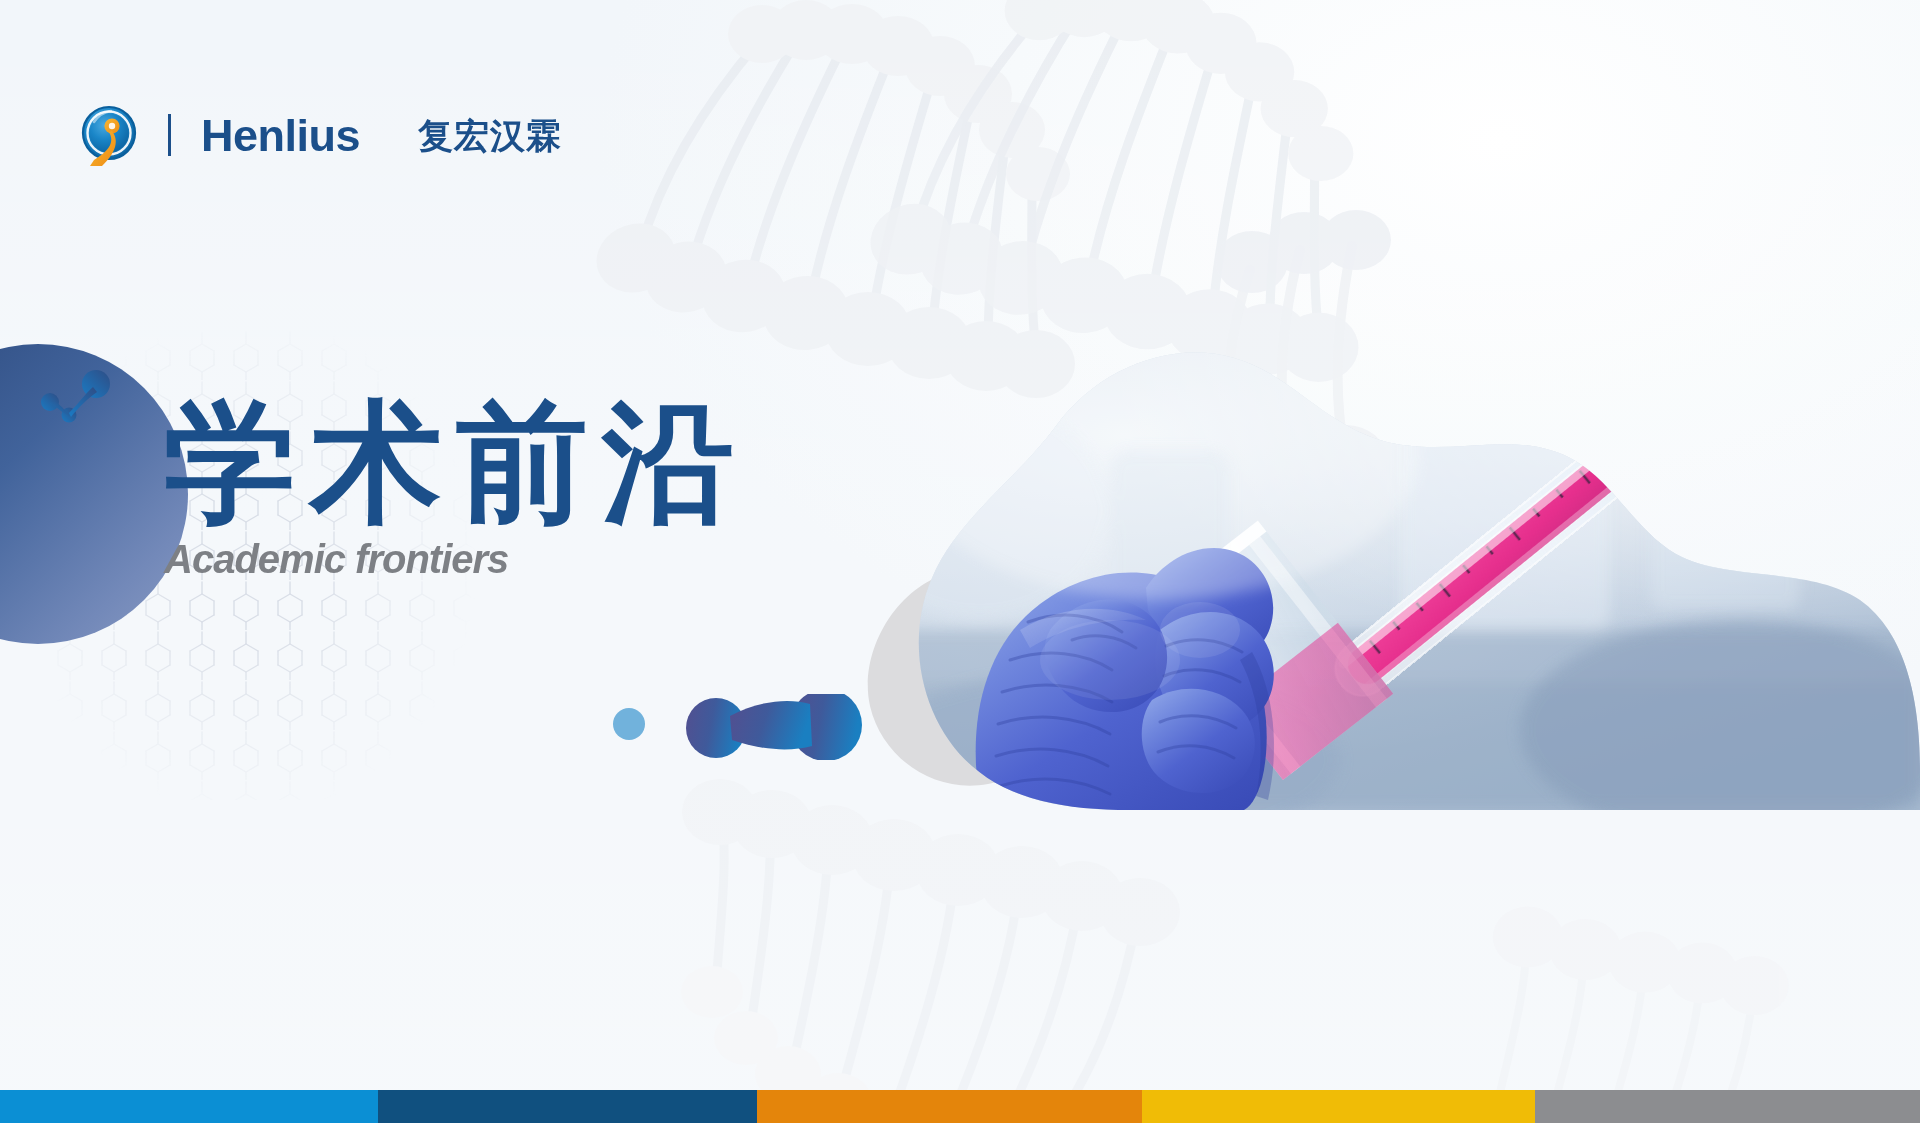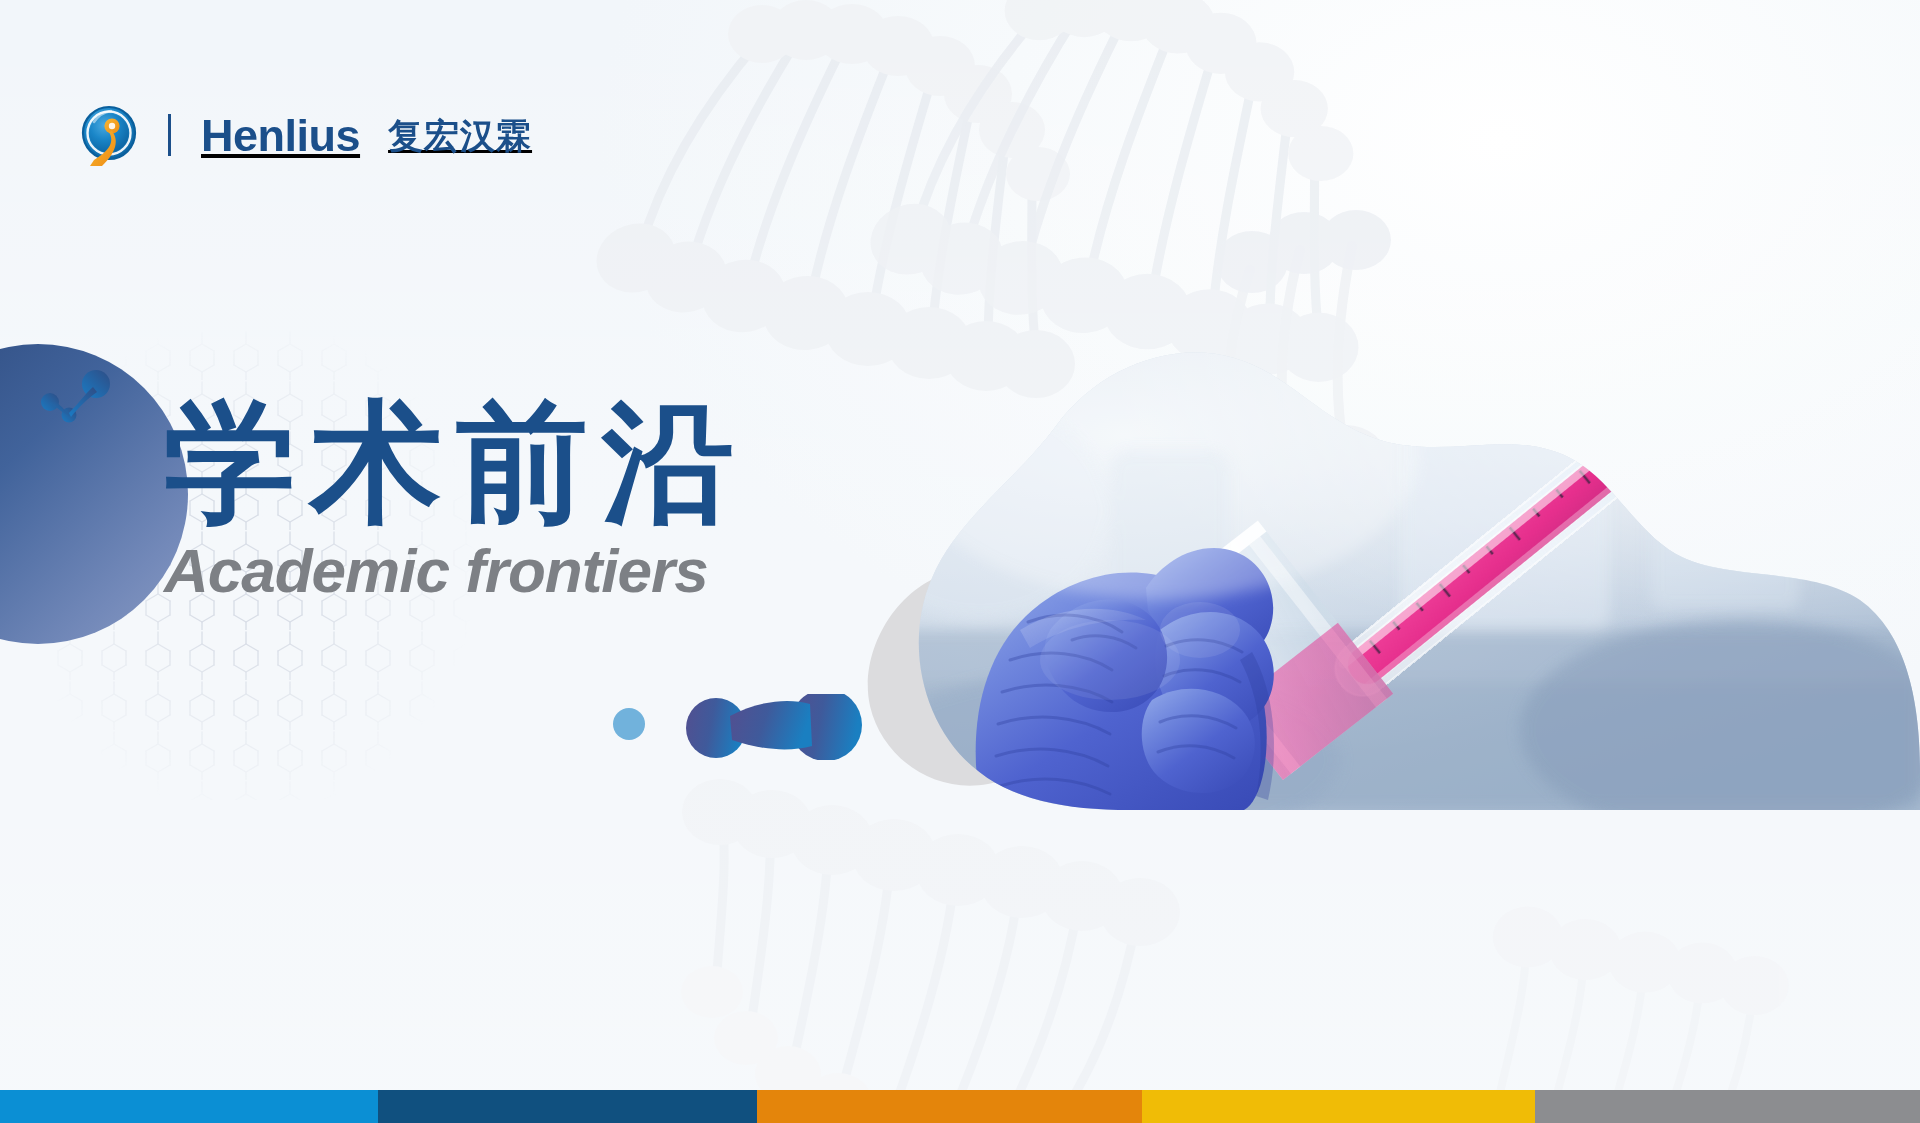--- a/index.html
+++ b/index.html
@@ -81,58 +81,57 @@
     width:1060px; height:480px;
   }
   .photo-blob .inner { width:100%; height:100%; }
 
   
   .logo {
     position:absolute;
     left:78px; top:104px;
     display:flex; align-items:center; gap:12px;
     height:62px;
-    text-decoration:underline;
   }
   .logo-mark { width:62px; height:62px; position:relative; flex:0 0 auto; }
   .logo-divider {
     width:3px; height:42px;
     background:#1b4f8a;
     margin:0 18px 0 16px;
     flex:0 0 auto;
   }
   .logo-en {
     font-size:45px; font-weight:bold;
     color:#1b4f8a; letter-spacing:-0.5px;
     line-height:1; white-space:nowrap;
   }
   .logo-cn {
     font-size:35px; font-weight:bold;
-    color:#1b4f8a; margin-left:16px;
+    color:#1b4f8a; margin-left:46px;
     letter-spacing:1px; line-height:1;
     white-space:nowrap;
   }
 
   
   .title-block {
     position:absolute;
     left:164px; top:392px;
     width:740px;
   }
   .title-cn {
     font-size:132px;
     font-weight:bold;
     color:#1b4f8a;
     letter-spacing:14px;
     line-height:1.08;
     white-space:nowrap;
   }
   .title-en {
     margin-top:2px;
-    font-size:62px;
+    font-size:40px;
     font-weight:bold;
     font-style:italic;
     color:#7d8085;
     letter-spacing:-1px;
     line-height:1.1;
     white-space:nowrap;
   }
 
   
   .color-bar {

